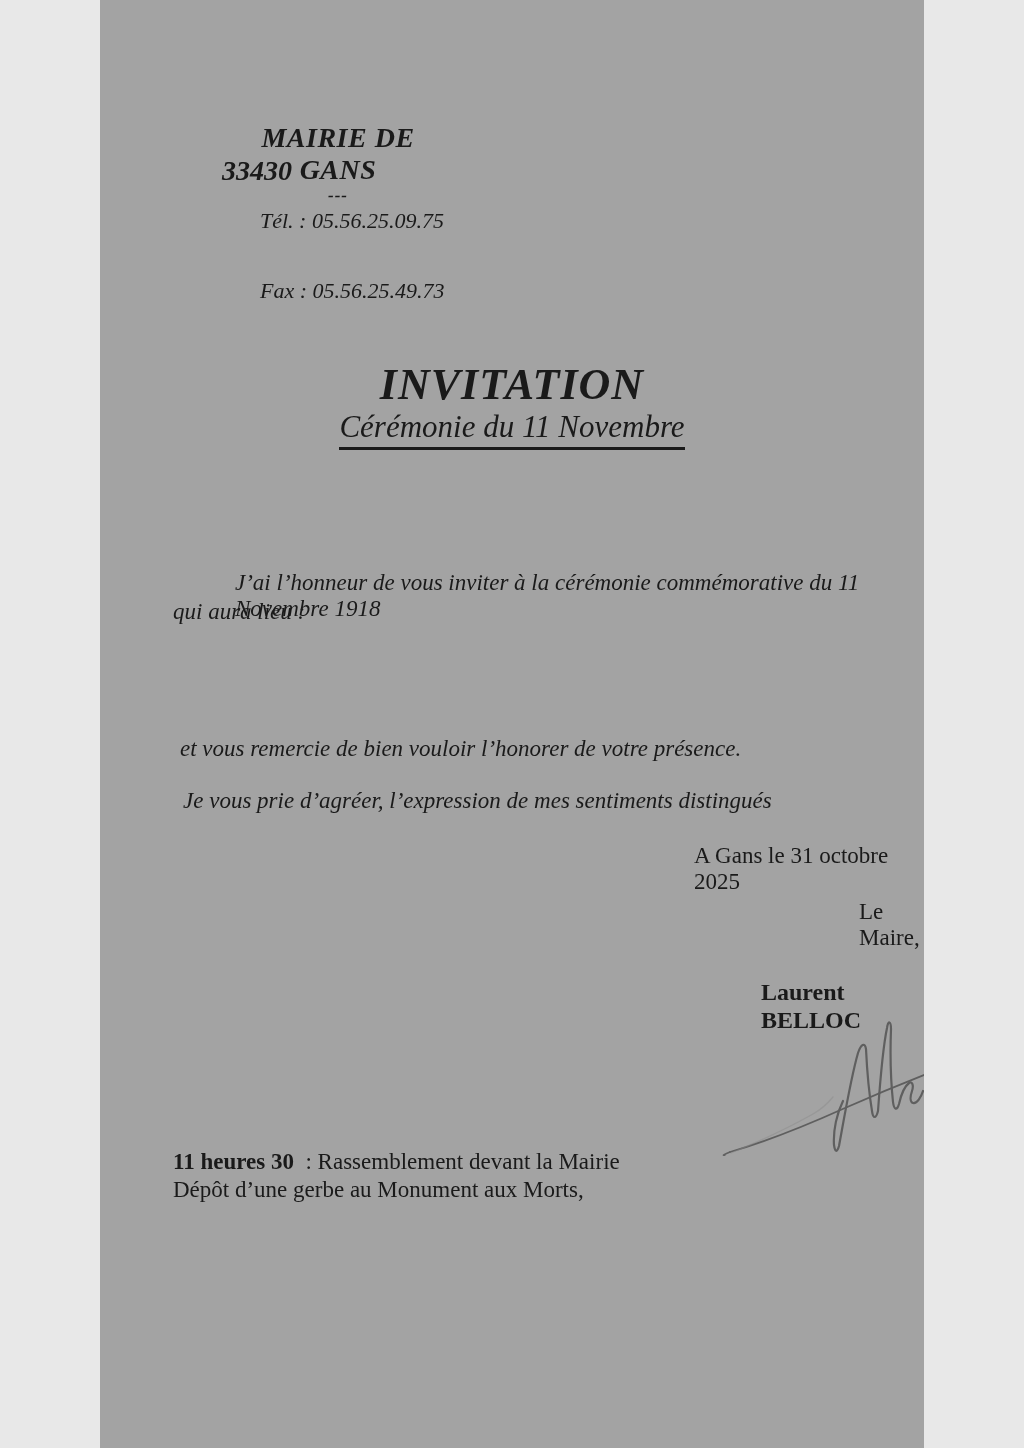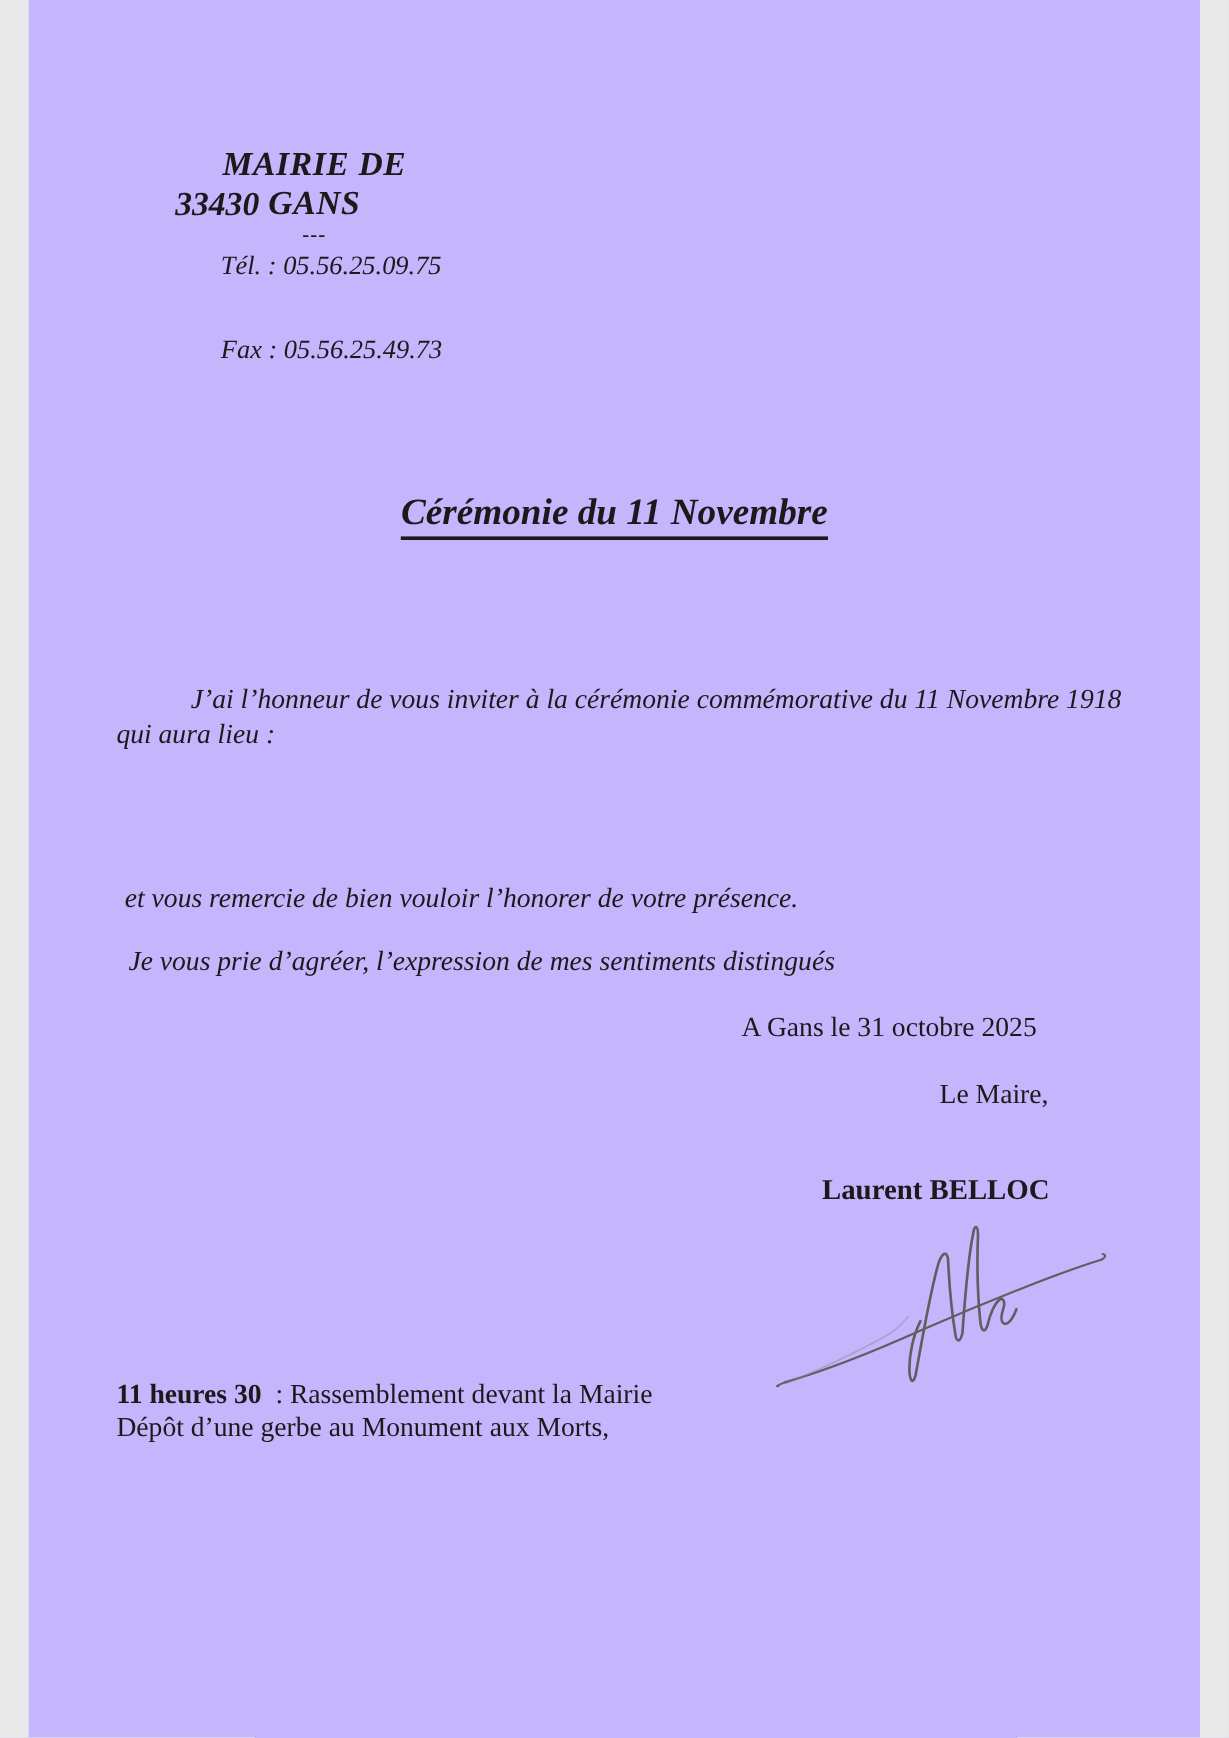--- a/index.html
+++ b/index.html
@@ -2,43 +2,43 @@
 <html><head>
 <meta charset="utf-8">
 <style>
   html, body {
     margin: 0;
     padding: 0;
     background: #e8e8e8;
   }
   .page {
     position: relative;
-    width: 976px;
+    width: 824px;
     height: 1448px;
     margin: 0 auto;
-    background: #c4b5fd;
+    background: #a3a3a3;
     color: #1a1a1a;
     font-family: "Liberation Serif", "DejaVu Serif", serif;
     overflow: hidden;
   }
   .abs { position: absolute; line-height: 1.15; }
   .bold { font-weight: bold; }
   .center { left: 0; width: 100%; text-align: center; }
   .pre { white-space: pre; }
 
   
   .org-name   { left: 122px; top: 122px; width: 232px; text-align: center; font-size: 28px; font-weight: bold; font-style: italic; letter-spacing: 0.5px; }
   .org-postal { left: 122px; top: 155px; width: 232px; text-align: left; font-size: 28px; font-weight: bold; font-style: italic; }
   .org-sep    { left: 122px; top: 186px; width: 232px; text-align: center; font-size: 17px; font-weight: bold; font-style: italic; letter-spacing: 1px; }
   .org-tel    { left: 160px; top: 208px; font-size: 22px; font-style: italic; }
   .org-fax    { left: 160px; top: 230px; font-size: 22px; font-style: italic; margin-top: 48px; }
 
   
   .title    { top: 360px; font-size: 44px; font-weight: bold; font-style: italic; letter-spacing: 1px; }
-  .subtitle { top: 409px; font-size: 31px; font-weight: bold; font-style: italic; }
+  .subtitle { top: 409px; font-size: 31px; font-weight: normal; font-style: italic; }
   .subtitle .u { display: inline-block; border-bottom: 3px solid #1a1a1a; padding-bottom: 2px; }
 
   
   .intro-1  { left: 135px; top: 570px; font-size: 23px; font-style: italic; }
   .intro-2  { left: 73px;  top: 599px; font-size: 23px; font-style: italic; }
   .event    { top: 649px; font-size: 25px; font-weight: bold; }
   .thanks   { left: 80px; top: 736px; font-size: 23px; font-style: italic; }
   .closing  { left: 83px; top: 788px; font-size: 23px; font-style: italic; }
 
   
@@ -54,20 +54,21 @@
 <body>
 
 <div class="page">
 
   <div class="abs org-name">MAIRIE DE GANS</div>
   <div class="abs org-postal">33430</div>
   <div class="abs org-sep">---</div>
   <div class="abs org-tel">Tél. : 05.56.25.09.75</div>
   <div class="abs org-fax">Fax : 05.56.25.49.73</div>
 
+  <div class="abs center title">INVITATION</div>
   <div class="abs center subtitle"><span class="u">Cérémonie du 11 Novembre</span></div>
 
   <div class="abs intro-1">J’ai l’honneur de vous inviter à la cérémonie commémorative du 11 Novembre 1918</div>
   <div class="abs intro-2">qui aura lieu :</div>
   <div class="abs closing">Je vous prie d’agréer, l’expression de mes sentiments distingués</div>
   <div class="abs thanks">et vous remercie de bien vouloir l’honorer de votre présence.</div>
 
   <div class="abs place-date">A Gans le 31 octobre 2025</div>
   <div class="abs role">Le Maire,</div>
   <div class="abs signatory">Laurent BELLOC</div>

